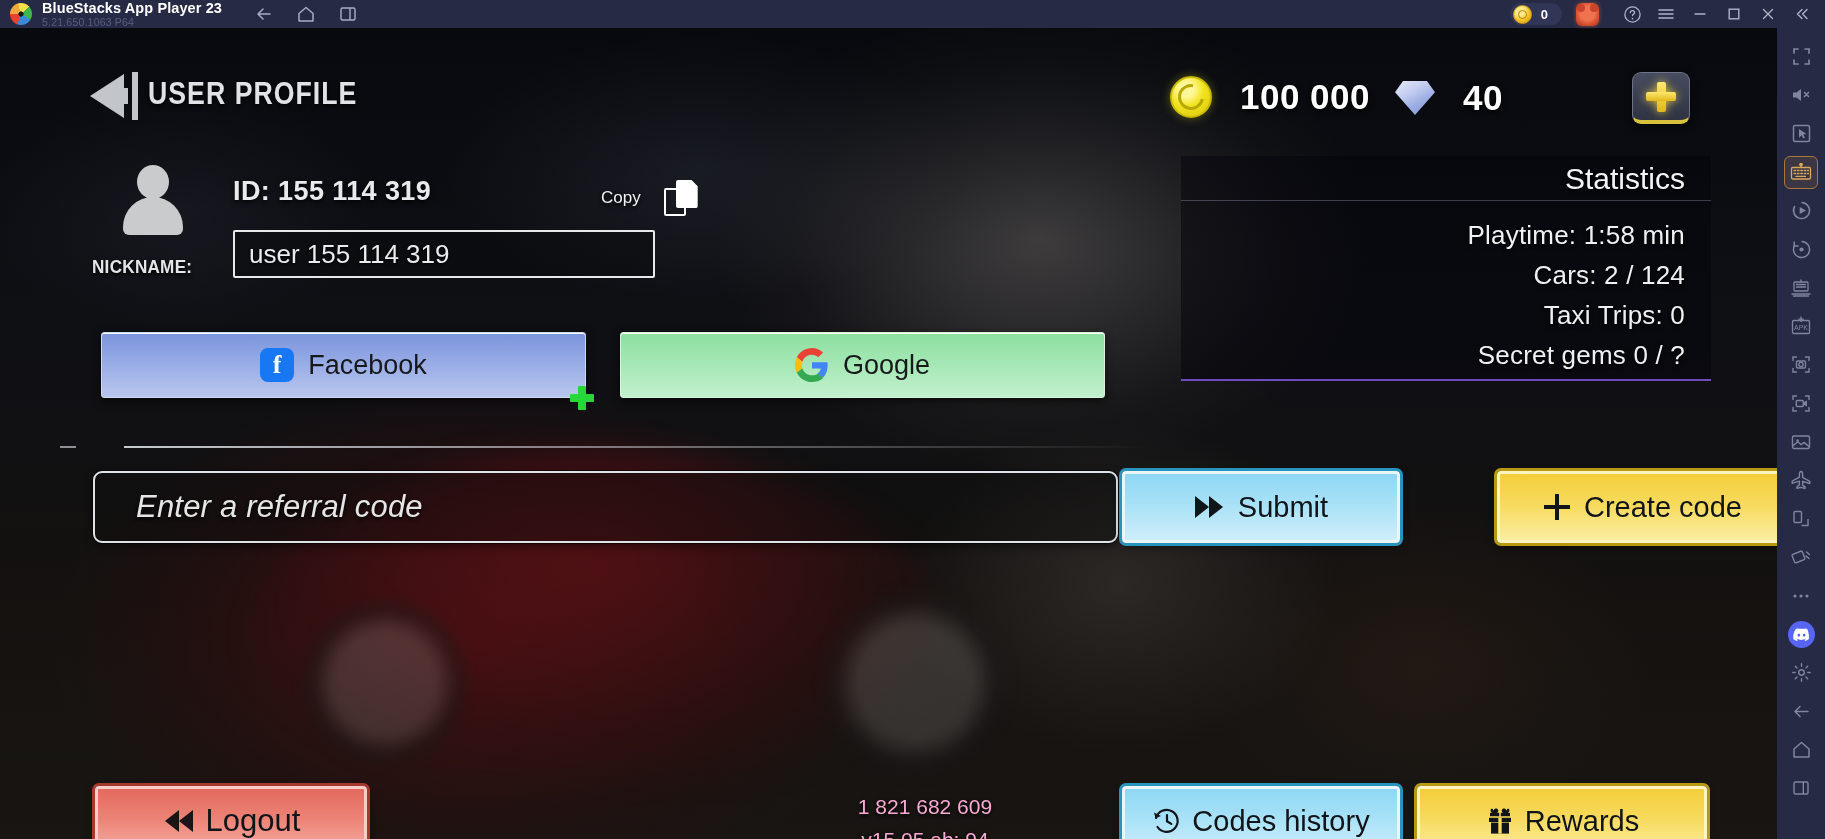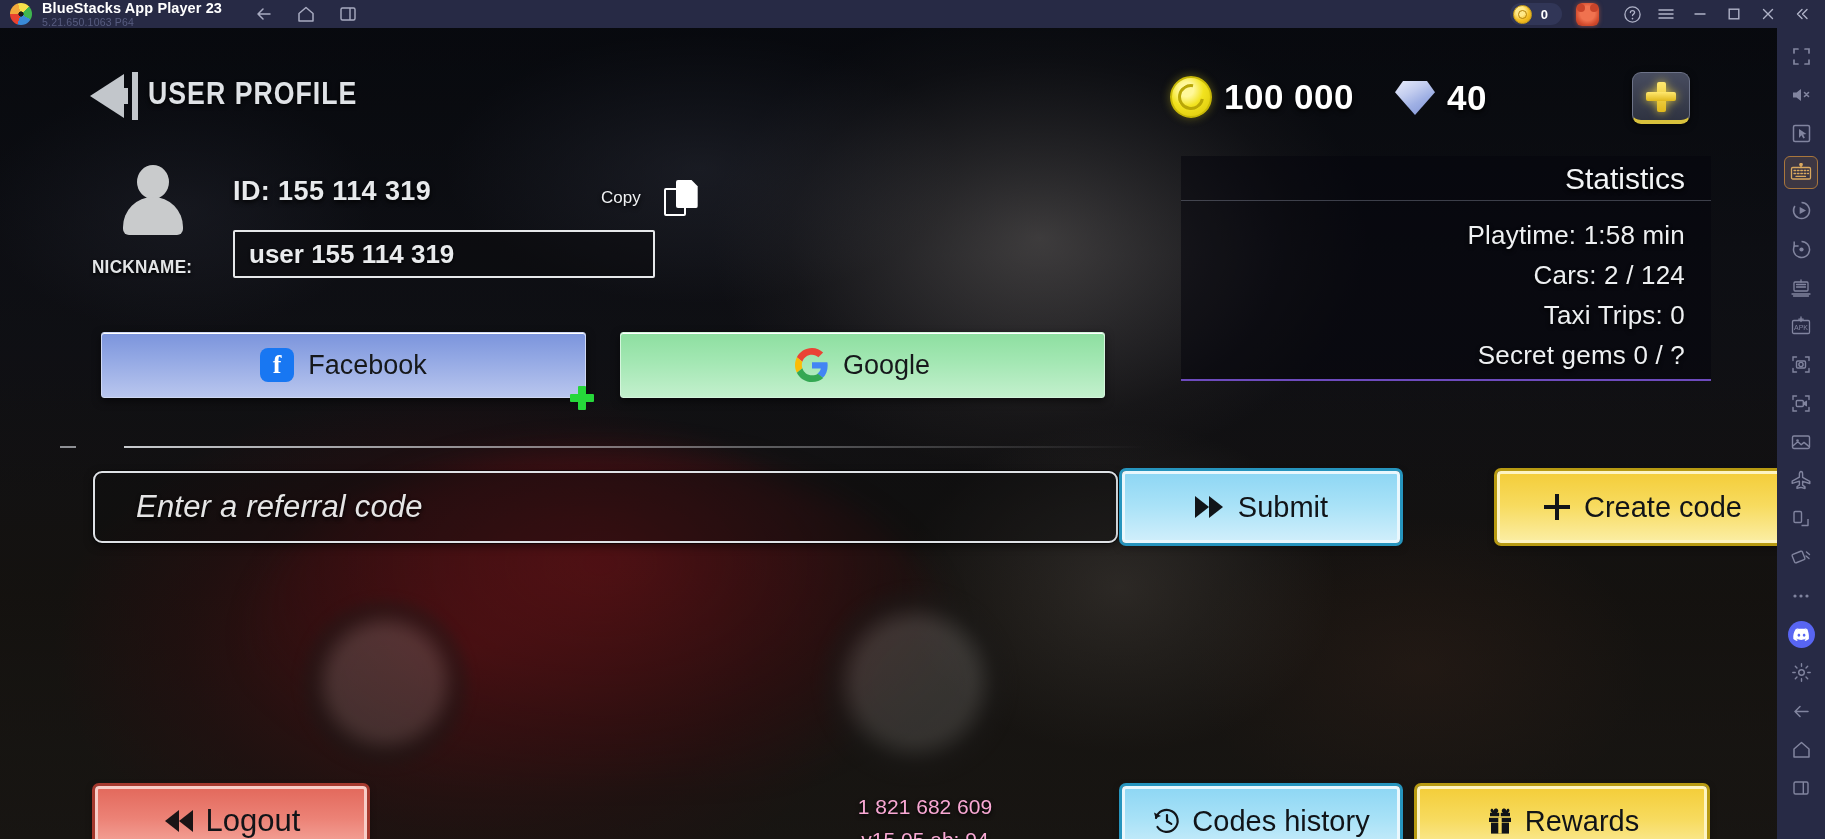--- a/index.html
+++ b/index.html
@@ -127,21 +127,21 @@
     width: 60px; height: 52px; cursor: pointer;
     display: flex; align-items: center;
   }
   .page-title {
     position: absolute; left: 148px; top: 48px;
     font-size: 31px; font-weight: 700; color: #dfe2e6;
     font-family: "Liberation Sans Narrow","Liberation Sans", sans-serif;
     letter-spacing: 1.2px; transform: scaleX(.86); transform-origin: left center;
     text-shadow: 0 2px 5px rgba(0,0,0,.9);
   }
-  .cur-group { position: absolute; display: flex; align-items: center; gap: 12px; }
+  .cur-group { position: absolute; display: flex; align-items: center; gap: 28px; }
   .cur-coin { left: 1170px; top: 48px; }
   .cur-gem  { left: 1395px; top: 50px; }
   .coin-big {
     width: 42px; height: 42px; border-radius: 50%;
     background: radial-gradient(circle at 38% 30%, #fff89a 0 20%, #f2e31f 48%, #d9c408 100%);
     border: 2px solid #c9b907; position: relative; box-shadow: 0 0 10px rgba(242,227,31,.35);
   }
   .coin-big::after {
     content: ""; position: absolute; inset: 6px;
     border: 3px solid #b9a706; border-right-color: transparent; border-radius: 50%;
@@ -209,21 +209,20 @@
     clip-path: polygon(0 0, 72% 0, 100% 22%, 100% 100%, 0 100%);
   }
   .nick-input {
     position: absolute; left: 233px; top: 202px;
     width: 422px; height: 48px;
     background: rgba(10,10,12,.46);
     border: 2px solid #e6e8ea; border-radius: 2px;
     display: flex; align-items: center; padding: 0 14px;
     font-size: 26px; color: #e9ebed; cursor: text;
     text-shadow: 0 1px 3px #000;
-    font-weight: bold;
   }
 
   
   .social {
     position: absolute; height: 66px; border-radius: 3px;
     display: flex; align-items: center; justify-content: center; gap: 14px;
     cursor: pointer; font-size: 27px; color: #16181b;
   }
   .fb {
     left: 101px; top: 304px; width: 485px;

